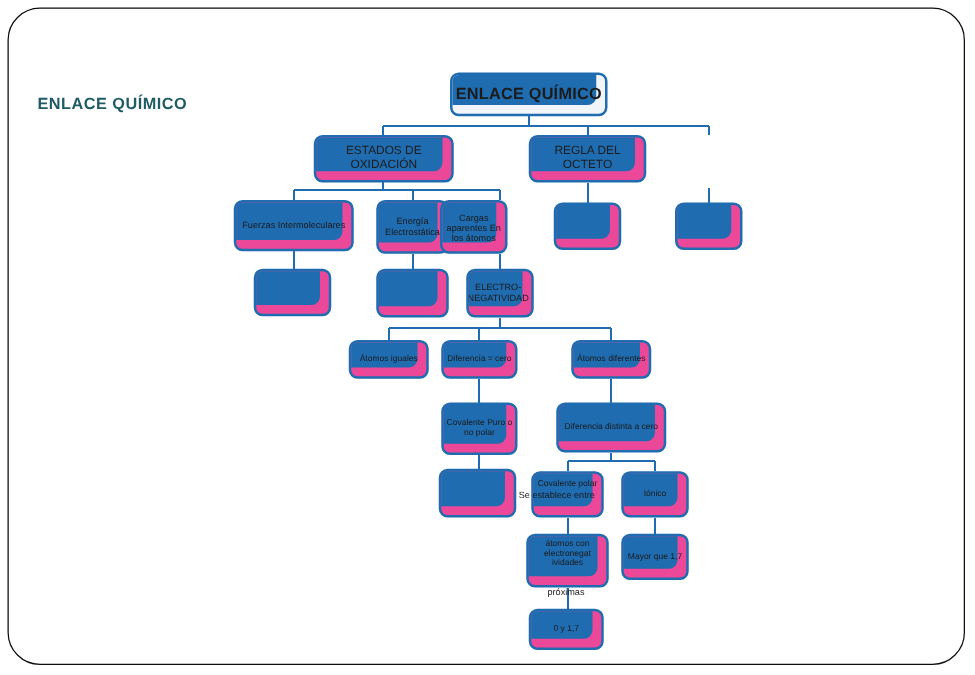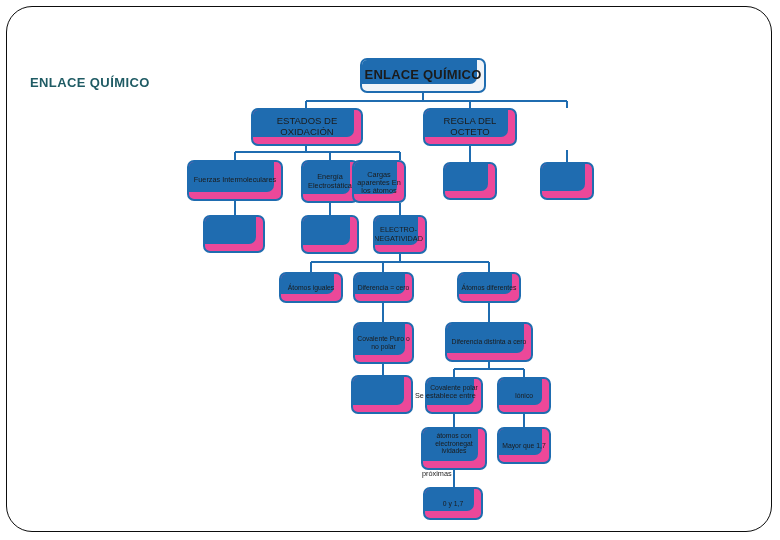--- a/index.html
+++ b/index.html
@@ -267,21 +267,21 @@
       <span class="txt">Iónico</span>
     </div>
 
     <div class="bleed-text" style="left:415px; top:392px; width:80px;">Se establece entre</div>
 
     <div class="node small" style="left:421px; top:427px; width:66px; height:43px; align-items:flex-start;">
       <span class="shadow"></span>
       <span class="txt" style="padding-top:3px;">átomos con electronegat ividades</span>
     </div>
 
-    <div class="bleed-text" style="left:422px; top:470px; width:72px;">próximas</div>
+    <div class="bleed-text" style="left:438px; top:470px; width:72px;">próximas</div>
 
     <div class="node small" style="left:497px; top:427px; width:54px; height:37px;">
       <span class="shadow"></span>
       <span class="txt">Mayor que 1,7</span>
     </div>
 
     <div class="node small" style="left:423px; top:487px; width:60px; height:33px;">
       <span class="shadow"></span>
       <span class="txt">0 y  1,7</span>
     </div>

